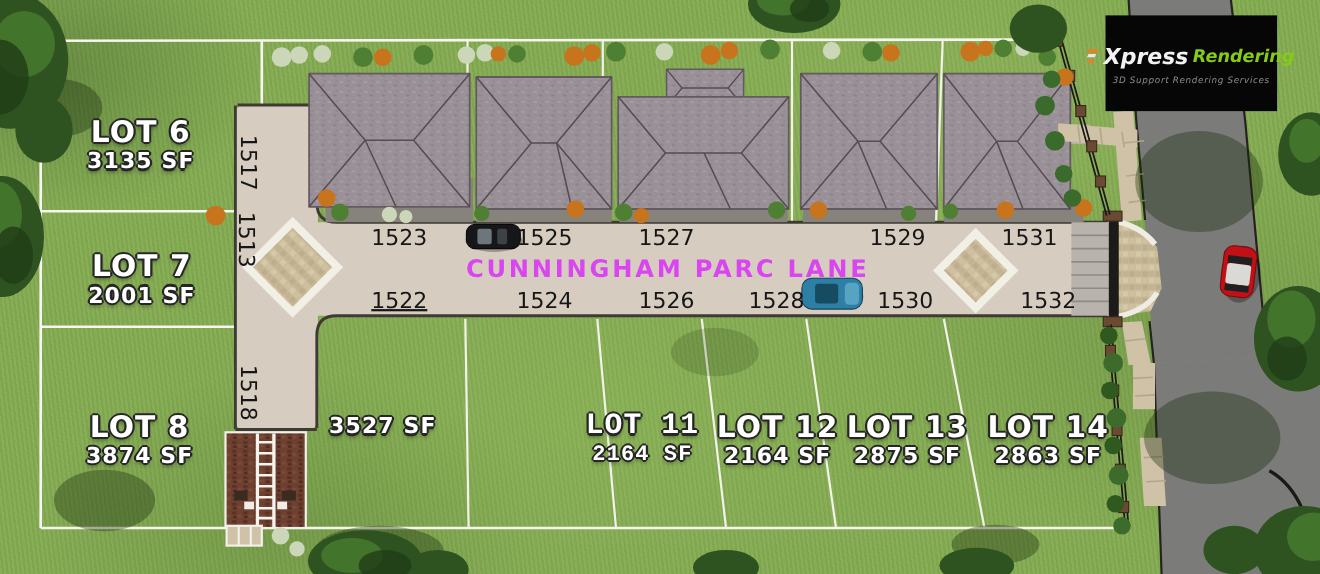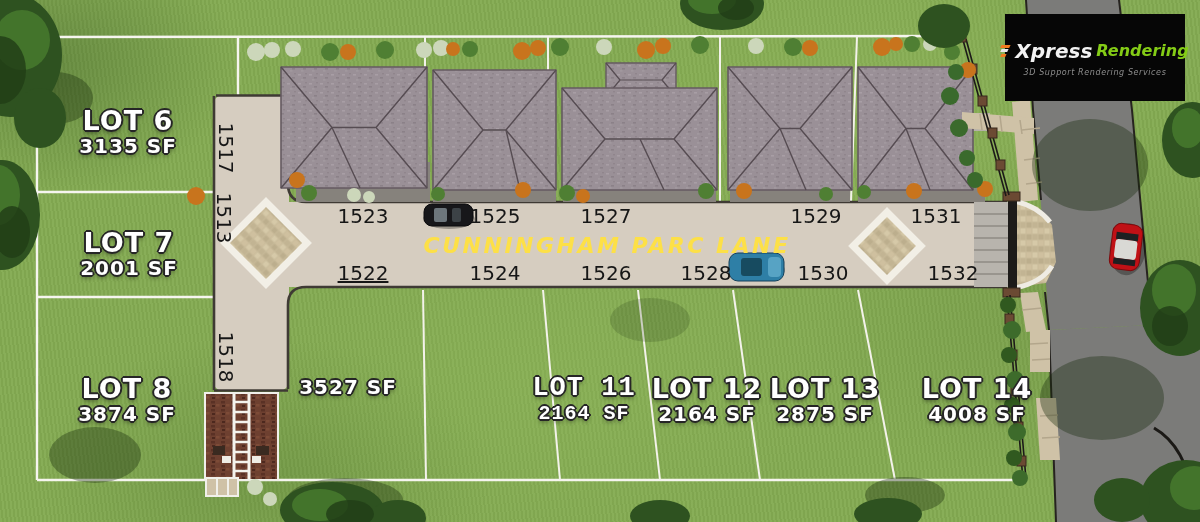--- a/index.html
+++ b/index.html
@@ -20,26 +20,26 @@
     text-shadow:-2px 0 0 #262626,2px 0 0 #262626,0 -2px 0 #262626,0 2px 0 #262626,
                 -1px -1px 0 #262626,1px 1px 0 #262626,1px -1px 0 #262626,-1px 1px 0 #262626,
                 0 3px 4px rgba(0,0,0,.45);}
   .lot-label .lot-name{font-size:27px;display:block;}
   .lot-label .lot-area{font-size:20px;display:block;margin-top:2px;}
   .addr{position:absolute;transform:translateX(-50%);font-size:20px;font-weight:500;
         color:#161616;white-space:nowrap;}
   .addr-side{position:absolute;font-size:20px;font-weight:500;color:#161616;white-space:nowrap;
         transform:translate(-50%,-50%) rotate(90deg);}
   .street-name{position:absolute;transform:translateX(-50%);font-size:22px;font-weight:700;
-        letter-spacing:2.5px;color:#fde047;white-space:nowrap;font-style:italic;}
+        letter-spacing:2.5px;color:#d946ef;white-space:nowrap;}
   .park-access{position:absolute;display:flex;align-items:center;gap:4px;}
   .park-access .pa-text{font-size:19px;font-weight:800;letter-spacing:1px;color:#0f0f0f;
         text-shadow:-2px 0 0 #f4f4ee,2px 0 0 #f4f4ee,0 -2px 0 #f4f4ee,0 2px 0 #f4f4ee,
                     1px 1px 0 #f4f4ee,-1px -1px 0 #f4f4ee,1px -1px 0 #f4f4ee,-1px 1px 0 #f4f4ee;}
-  .logo{position:absolute;left:1005px;top:14px;width:180px;height:87px;background:#060606;
+  .logo{position:absolute;left:1005px;top:14px;width:156px;height:87px;background:#060606;
         display:flex;flex-direction:column;align-items:center;justify-content:center;}
   .logo .brand-row{display:flex;align-items:center;gap:4px;}
   .speed-lines{display:flex;flex-direction:column;gap:2px;margin-right:1px;}
   .speed-lines i{display:block;height:2.5px;background:#f47b20;transform:skewX(-25deg);}
   .speed-lines i:nth-child(1){width:9px;}
   .speed-lines i:nth-child(2){width:7px;background:#e8e8e8;}
   .speed-lines i:nth-child(3){width:5px;}
   .brand-first{color:#f2f2f2;font-size:20px;font-weight:800;font-style:italic;}
   .brand-second{color:#84cc16;font-size:16px;font-weight:800;font-style:italic;}
   .logo .tagline{color:#8e8e8e;font-size:8px;font-style:italic;letter-spacing:.6px;margin-top:5px;}
@@ -381,23 +381,23 @@
       <span class="lot-area">2164 SF</span>
     </div>
     <div class="lot-label" style="left:707px;top:375px;">
       <span class="lot-name">LOT 12</span>
       <span class="lot-area">2164 SF</span>
     </div>
     <div class="lot-label" style="left:825px;top:375px;">
       <span class="lot-name">LOT 13</span>
       <span class="lot-area">2875 SF</span>
     </div>
-    <div class="lot-label" style="left:953px;top:375px;margin-left:24px;">
+    <div class="lot-label" style="left:953px;top:375px;">
       <span class="lot-name">LOT 14</span>
-      <span class="lot-area">4008 SF</span>
+      <span class="lot-area">2863 SF</span>
     </div>
 
     <span class="addr" style="left:363px;top:204px;">1523</span>
     <span class="addr" style="left:495px;top:204px;">1525</span>
     <span class="addr" style="left:606px;top:204px;">1527</span>
     <span class="addr" style="left:816px;top:204px;">1529</span>
     <span class="addr" style="left:936px;top:204px;">1531</span>
 
     <span class="addr" style="left:363px;top:261px;text-decoration:underline;">1522</span>
     <span class="addr" style="left:495px;top:261px;">1524</span>

